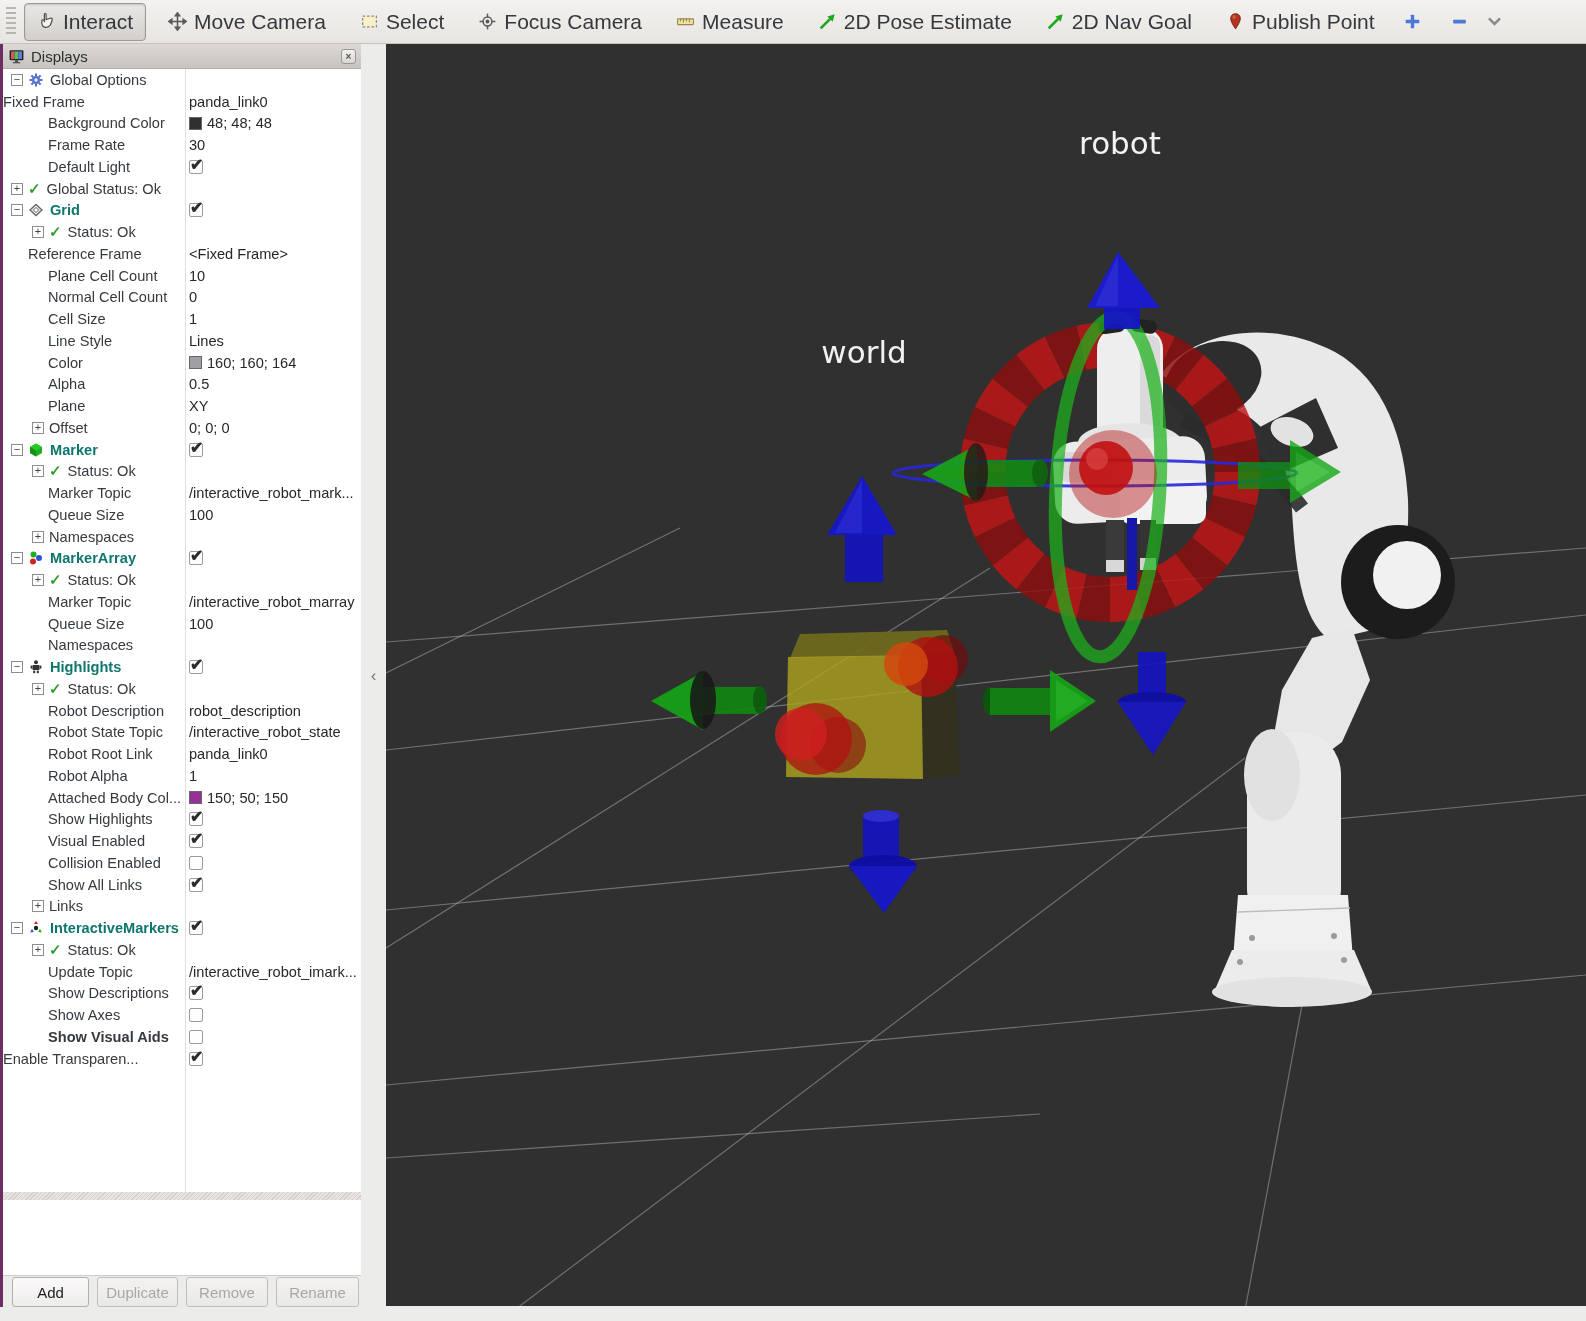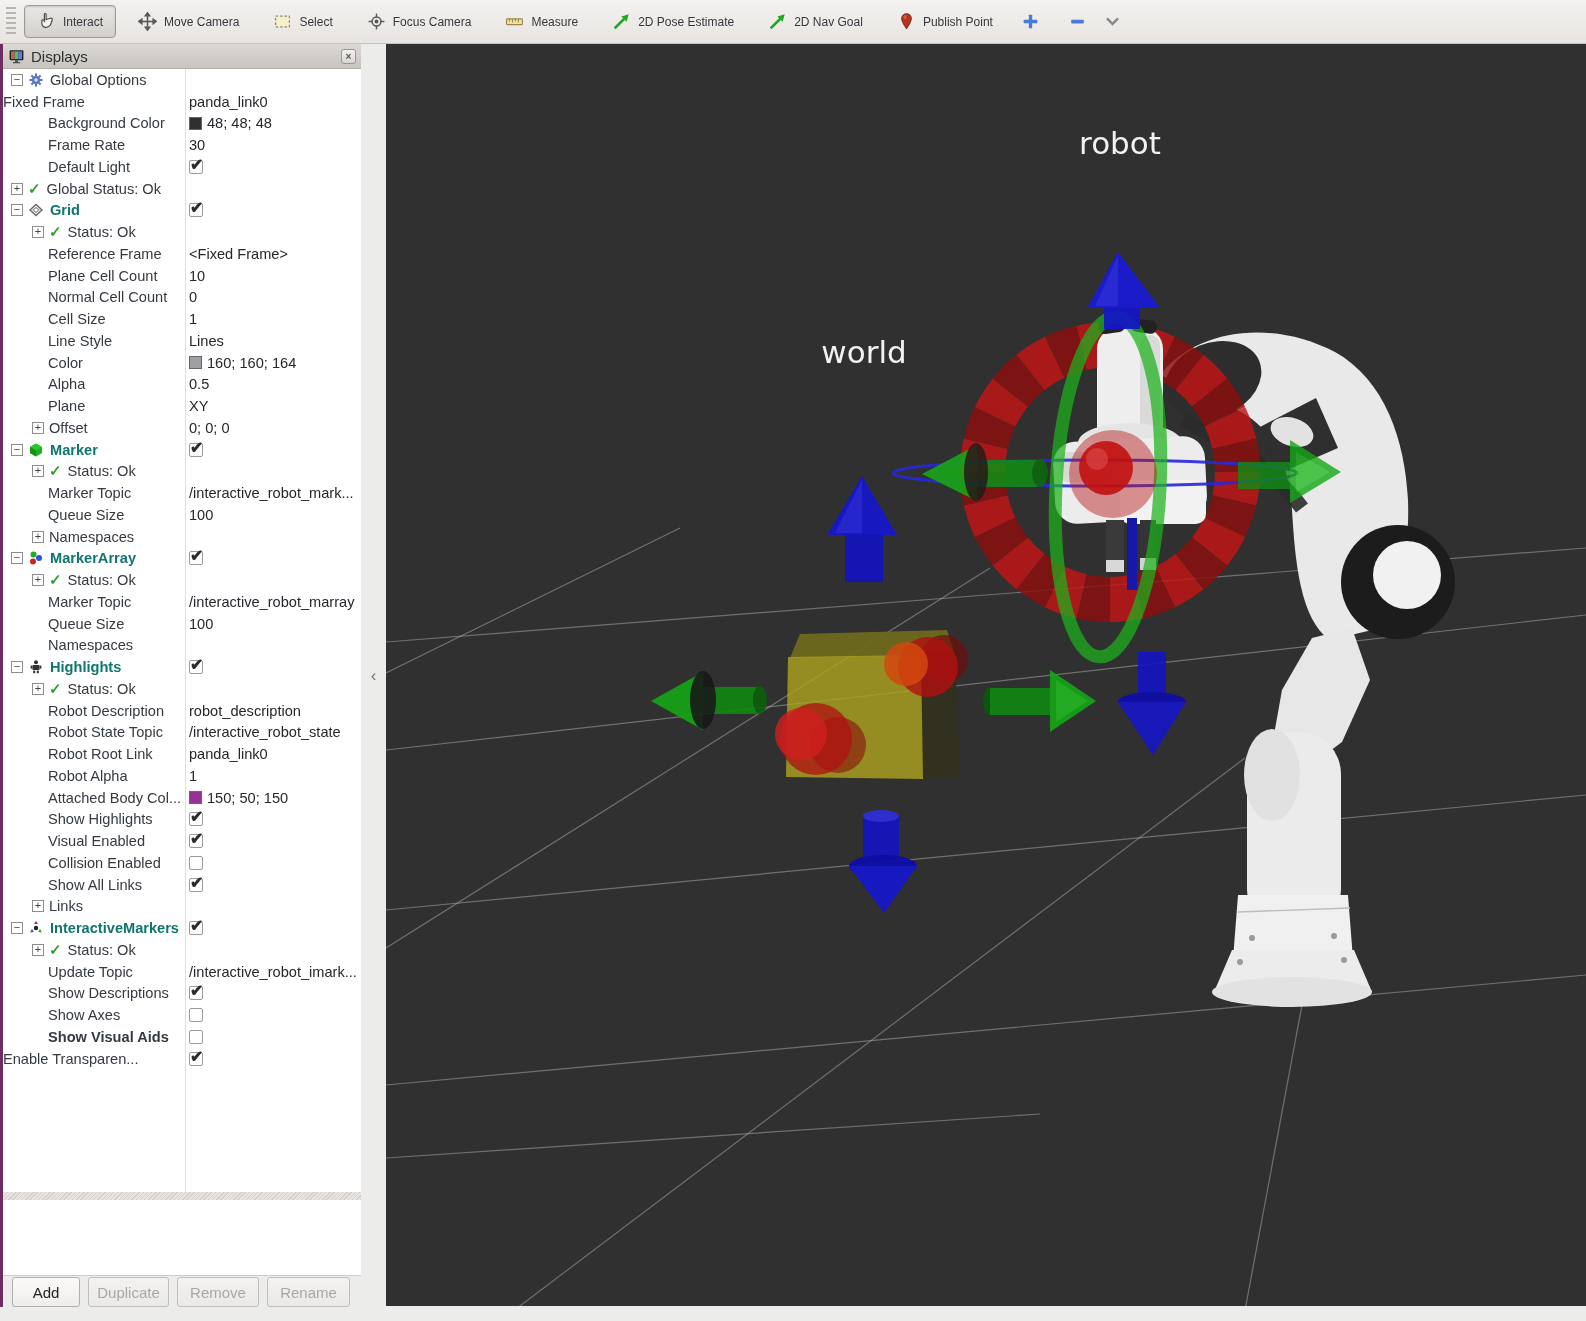--- a/index.html
+++ b/index.html
@@ -7,21 +7,21 @@
   body { font-family:"Liberation Sans", sans-serif; background:#ececea; position:relative; }
 
   
   #toolbar { position:absolute; left:0; top:0; width:1586px; height:44px;
     background:linear-gradient(#f4f2f0,#e7e4e1); border-bottom:1px solid #c6c3bf;
     display:flex; align-items:center; padding-left:6px; }
   .tb-handle { width:10px; height:30px; margin-right:8px;
     background:repeating-linear-gradient(to bottom,#b9b6b2 0 2px,transparent 2px 5px);
     background-size:3px 100%; background-repeat:repeat-x; background-position:1px 0, 6px 0; }
   .tool { display:flex; align-items:center; gap:7px; padding:6px 12px; margin-right:10px;
-    border-radius:4px; color:#35393d; font-size:12px; white-space:nowrap; cursor:default;justify-content:flex-end; }
+    border-radius:4px; color:#35393d; font-size:21px; white-space:nowrap; cursor:default;justify-content:flex-end; }
   .tool.active { background:linear-gradient(#e9e7e4,#d3d0cc); border:1px solid #9d9a96;
     box-shadow:inset 0 1px 2px rgba(0,0,0,.15); }
   .tool .ticon { width:19px; height:19px; display:inline-block; }
   .tool .ticon svg { width:100%; height:100%; display:block; }
   .tool-extra { padding:6px 6px; margin-right:2px; }
   .chev { width:13px; height:13px; margin-left:2px; }
 
   
   #panel { position:absolute; left:0; top:44px; width:361px; height:1277px; background:#ececea; }
   #panel-accent { position:absolute; left:0; top:0; width:3px; height:1263px; background:#6d2c62; }
@@ -49,21 +49,21 @@
   .swatch { width:13px; height:13px; border:1px solid #666; margin-right:5px; flex:none; }
   .cbx { position:relative; width:14px; height:14px; border:1px solid #9b9b9b; border-radius:2px; background:#fefefe; }
   .cbx .mark { position:absolute; left:0px; top:-6px; font-size:16px; font-weight:bold; color:#2b2b2b; }
   #tree-splitter { position:absolute; left:3px; top:1148px; width:358px; height:8px;
     background:#e7e4e1; background-image:repeating-linear-gradient(135deg,#d2cfca 0 1px,transparent 1px 3px); }
   #tree-empty2 { position:absolute; left:3px; top:1156px; width:358px; height:76px; background:#fff; border-bottom:1px solid #cfccc8;}
   #btnrow { position:absolute; left:3px; top:1233px; width:358px; height:30px; display:flex; gap:8px; padding:0 0 0 9px; }
   .pbtn { height:30px; border:1px solid #b3b0ac; border-radius:3px; font-size:15px;
     background:linear-gradient(#fbfafa,#efedea); color:#222; display:flex; align-items:center; justify-content:center; }
   .pbtn.disabled { color:#a9a7a4; background:linear-gradient(#f4f2f0,#ebe9e6); border-color:#c2bfbb; }
-  .pbtn.b0{width:68px}.pbtn.b1{width:81px}.pbtn.b2{width:82px}.pbtn.b3{width:83px}
+  .pbtn.b0{width:77px}.pbtn.b1{width:81px}.pbtn.b2{width:82px}.pbtn.b3{width:83px}
 
   
   #collapse-strip { position:absolute; left:361px; top:44px; width:25px; height:1262px; background:#ececea;
     display:flex; align-items:center; justify-content:center; }
   #collapse-strip span { color:#777; font-size:17px; transform:translateY(1px); }
 
   
   #viewport { position:absolute; left:386px; top:44px; width:1200px; height:1262px; background:#303030; }
   #viewport svg { display:block; }
 </style>
@@ -280,21 +280,21 @@
           </div>
         </div>
         <div class="trow">
           <div class="tlabelcell" style="padding-left: 29px;">
             <span class="expander">+</span>
             <span class="okcheck">✓</span>
             <span class="rlabel">Status: Ok</span>
           </div>
         </div>
         <div class="trow">
-          <div class="tlabelcell" style="padding-left: 45px;">
+          <div class="tlabelcell" style="padding-left: 25px;">
             <span class="rlabel">Reference Frame</span>
           </div>
           <div class="tvalue">
             <span>&lt;Fixed Frame&gt;</span>
           </div>
         </div>
         <div class="trow">
           <div class="tlabelcell" style="padding-left: 45px;">
             <span class="rlabel">Plane Cell Count</span>
           </div>

